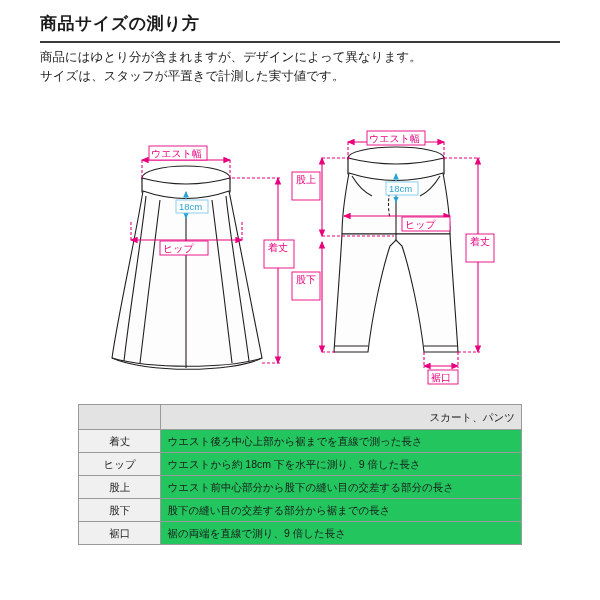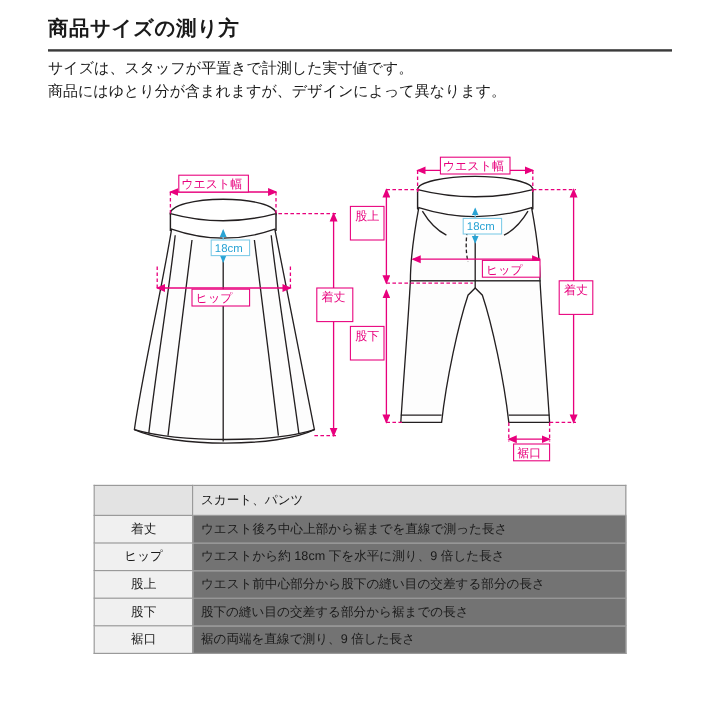--- a/index.html
+++ b/index.html
@@ -78,49 +78,50 @@
   table.size-table td {
     border: 1px solid #9a9a9a;
     padding: 4px 6px;
     vertical-align: middle;
     line-height: 14px;
   }
   table.size-table tr.header td {
     background: #e3e3e3;
     font-size: 10.5px;
     padding: 5px 6px;
+    text-align: right;
   }
   td.label-col {
     width: 72px;
     text-align: center;
     background: #f0f0f0;
     white-space: nowrap;
   }
   td.desc-col {
     width: 370px;
-    background: #737373;
+    background: #22c55e;
   }
   td.desc-col .sub {
     display: block;
   }
   .hdr-blank { background: #e3e3e3 !important; }
 </style>
 </head>
 <body>
 
 <div class="page">
 
   <div class="title-wrap">
     <div class="title-text">商品サイズの測り方</div>
     <div class="title-rule"></div>
   </div>
 
   <div class="intro">
+    <div>商品にはゆとり分が含まれますが、デザインによって異なります。</div>
     <div>サイズは、スタッフが平置きで計測した実寸値です。</div>
-    <div>商品にはゆとり分が含まれますが、デザインによって異なります。</div>
   </div>
 
   <div class="diagram">
     <svg width="600" height="270" viewBox="0 0 600 270" xmlns="http://www.w3.org/2000/svg">
       <style>
         .ln { fill:none; stroke:#231f20; stroke-width:1.1; }
         .grm { fill:#ffffff; stroke:#231f20; stroke-width:1.2; }
         .grm2 { fill:#fdfdfd; stroke:#231f20; stroke-width:1.1; }
         .pk { stroke:#e8007d; stroke-width:1.1; fill:none; }
         .pktxt { fill:#e8007d; font-family:"Liberation Sans", sans-serif; font-size:10px; }

